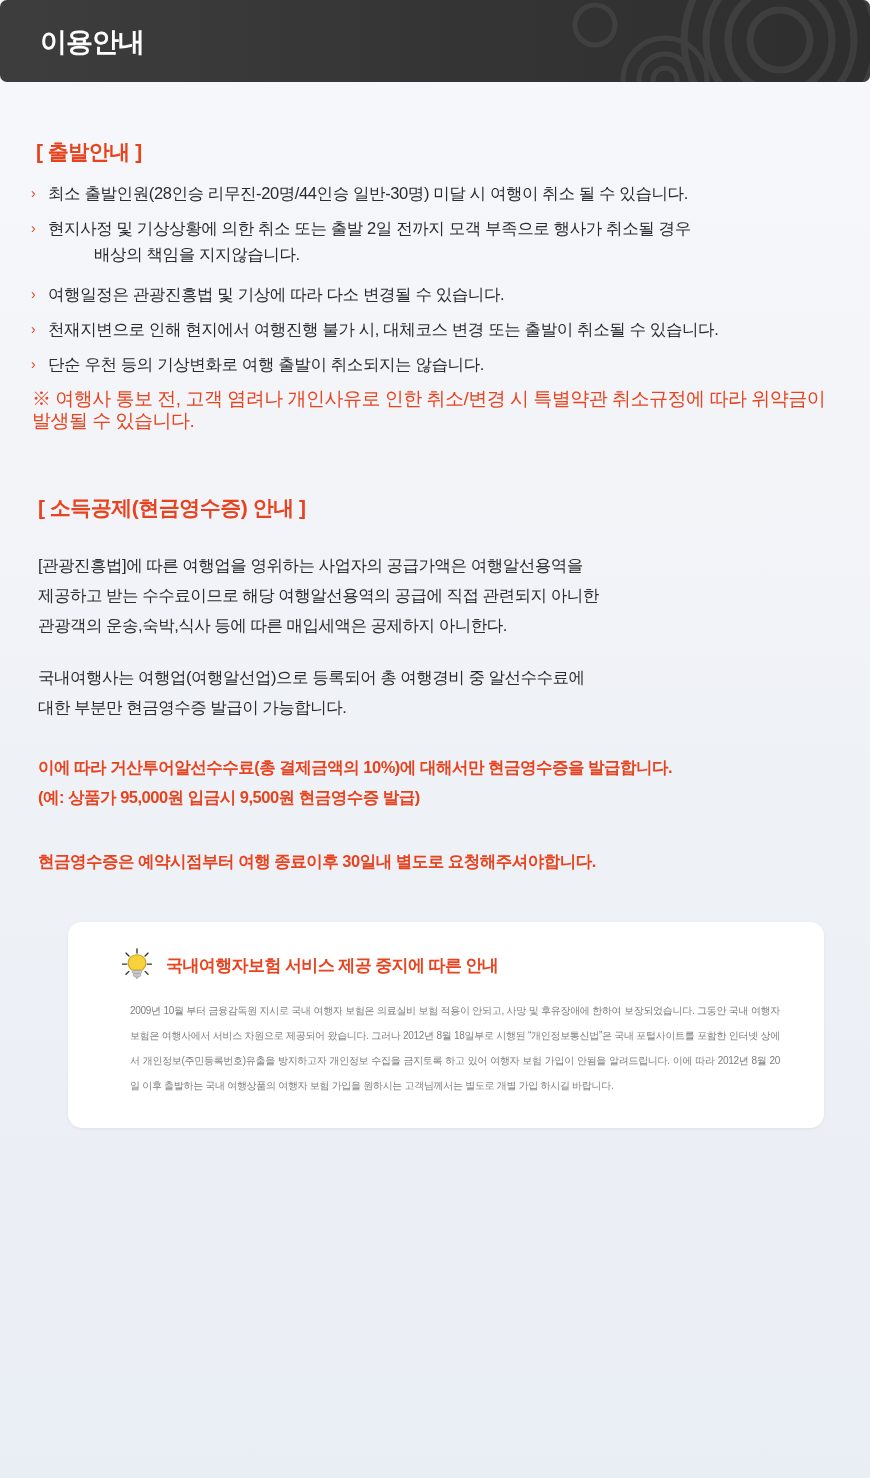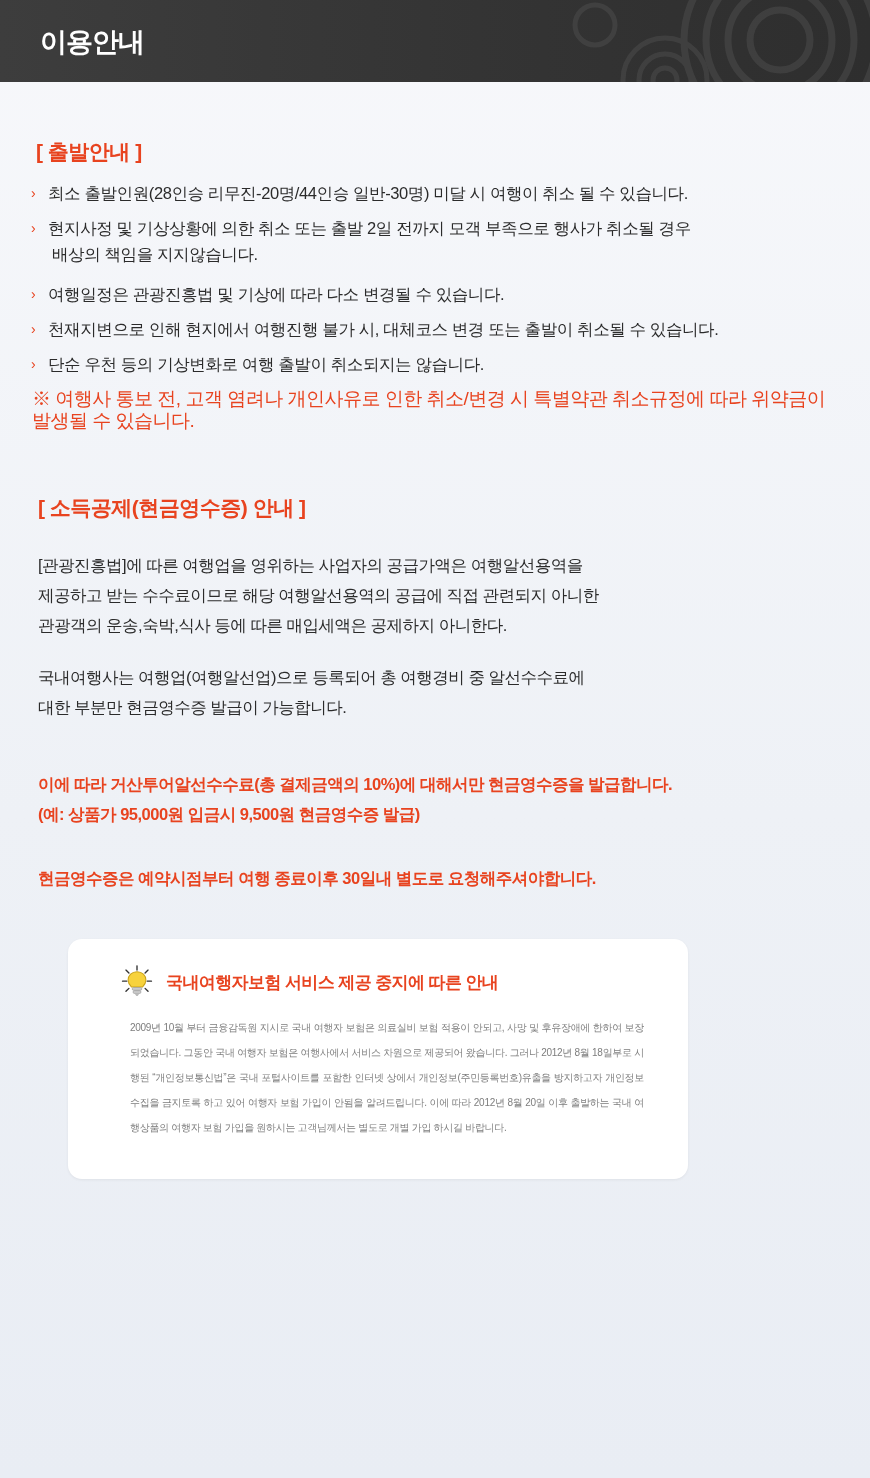--- a/index.html
+++ b/index.html
@@ -21,20 +21,21 @@
     box-sizing: border-box;
   }
   
   .header {
     position: relative;
     width: 870px;
     height: 82px;
     background: #3a3a3a;
     background: linear-gradient(90deg, #3d3d3d 0%, #343434 55%, #2e2e2e 100%);
     overflow: hidden;
+    border-radius: 7px;
   }
   .header-title {
     position: absolute;
     left: 40px;
     top: 24px;
     font-size: 27px;
     font-weight: bold;
     color: #ffffff;
     letter-spacing: -1px;
     z-index: 3;
@@ -81,58 +82,59 @@
     position: absolute;
     left: 9px;
     top: 0px;
     color: #e8431f;
     font-size: 14px;
     line-height: 26px;
   }
   .bullet-list li .l2 {
     display: block;
     padding-left: 4px;
+    margin-left: 42px;
   }
   .note-line {
     margin-top: 11px;
     margin-left: 10px;
     font-size: 19px;
     color: #e8431f;
     letter-spacing: -0.5px;
     line-height: 22px;
   }
   .para {
     margin-top: 22px;
     margin-left: 16px;
     font-size: 16.5px;
     color: #2b2b2b;
     line-height: 30px;
     letter-spacing: -0.5px;
   }
   .para.tight { margin-top: 28px; }
   .para-red {
-    margin-top: 47px;
+    margin-top: 30px;
     margin-left: 16px;
     font-size: 16.5px;
     color: #e8431f;
     font-weight: bold;
     line-height: 30px;
     letter-spacing: -0.5px;
   }
   .para-red.last { margin-top: 34px; }
 
   
   .notice {
     position: relative;
     margin: 46px 40px 0 68px;
-    width: 620px;
+    width: 756px;
     box-sizing: border-box;
     background: #ffffff;
     border-radius: 14px;
-    padding: 26px 34px 39px 34px;
+    padding: 26px 34px 30px 34px;
     box-shadow: 0 1px 3px rgba(0,0,0,0.06);
   }
   .notice-head {
     display: flex;
     align-items: center;
     margin-left: 18px;
   }
   .bulb {
     width: 34px;
     height: 34px;

